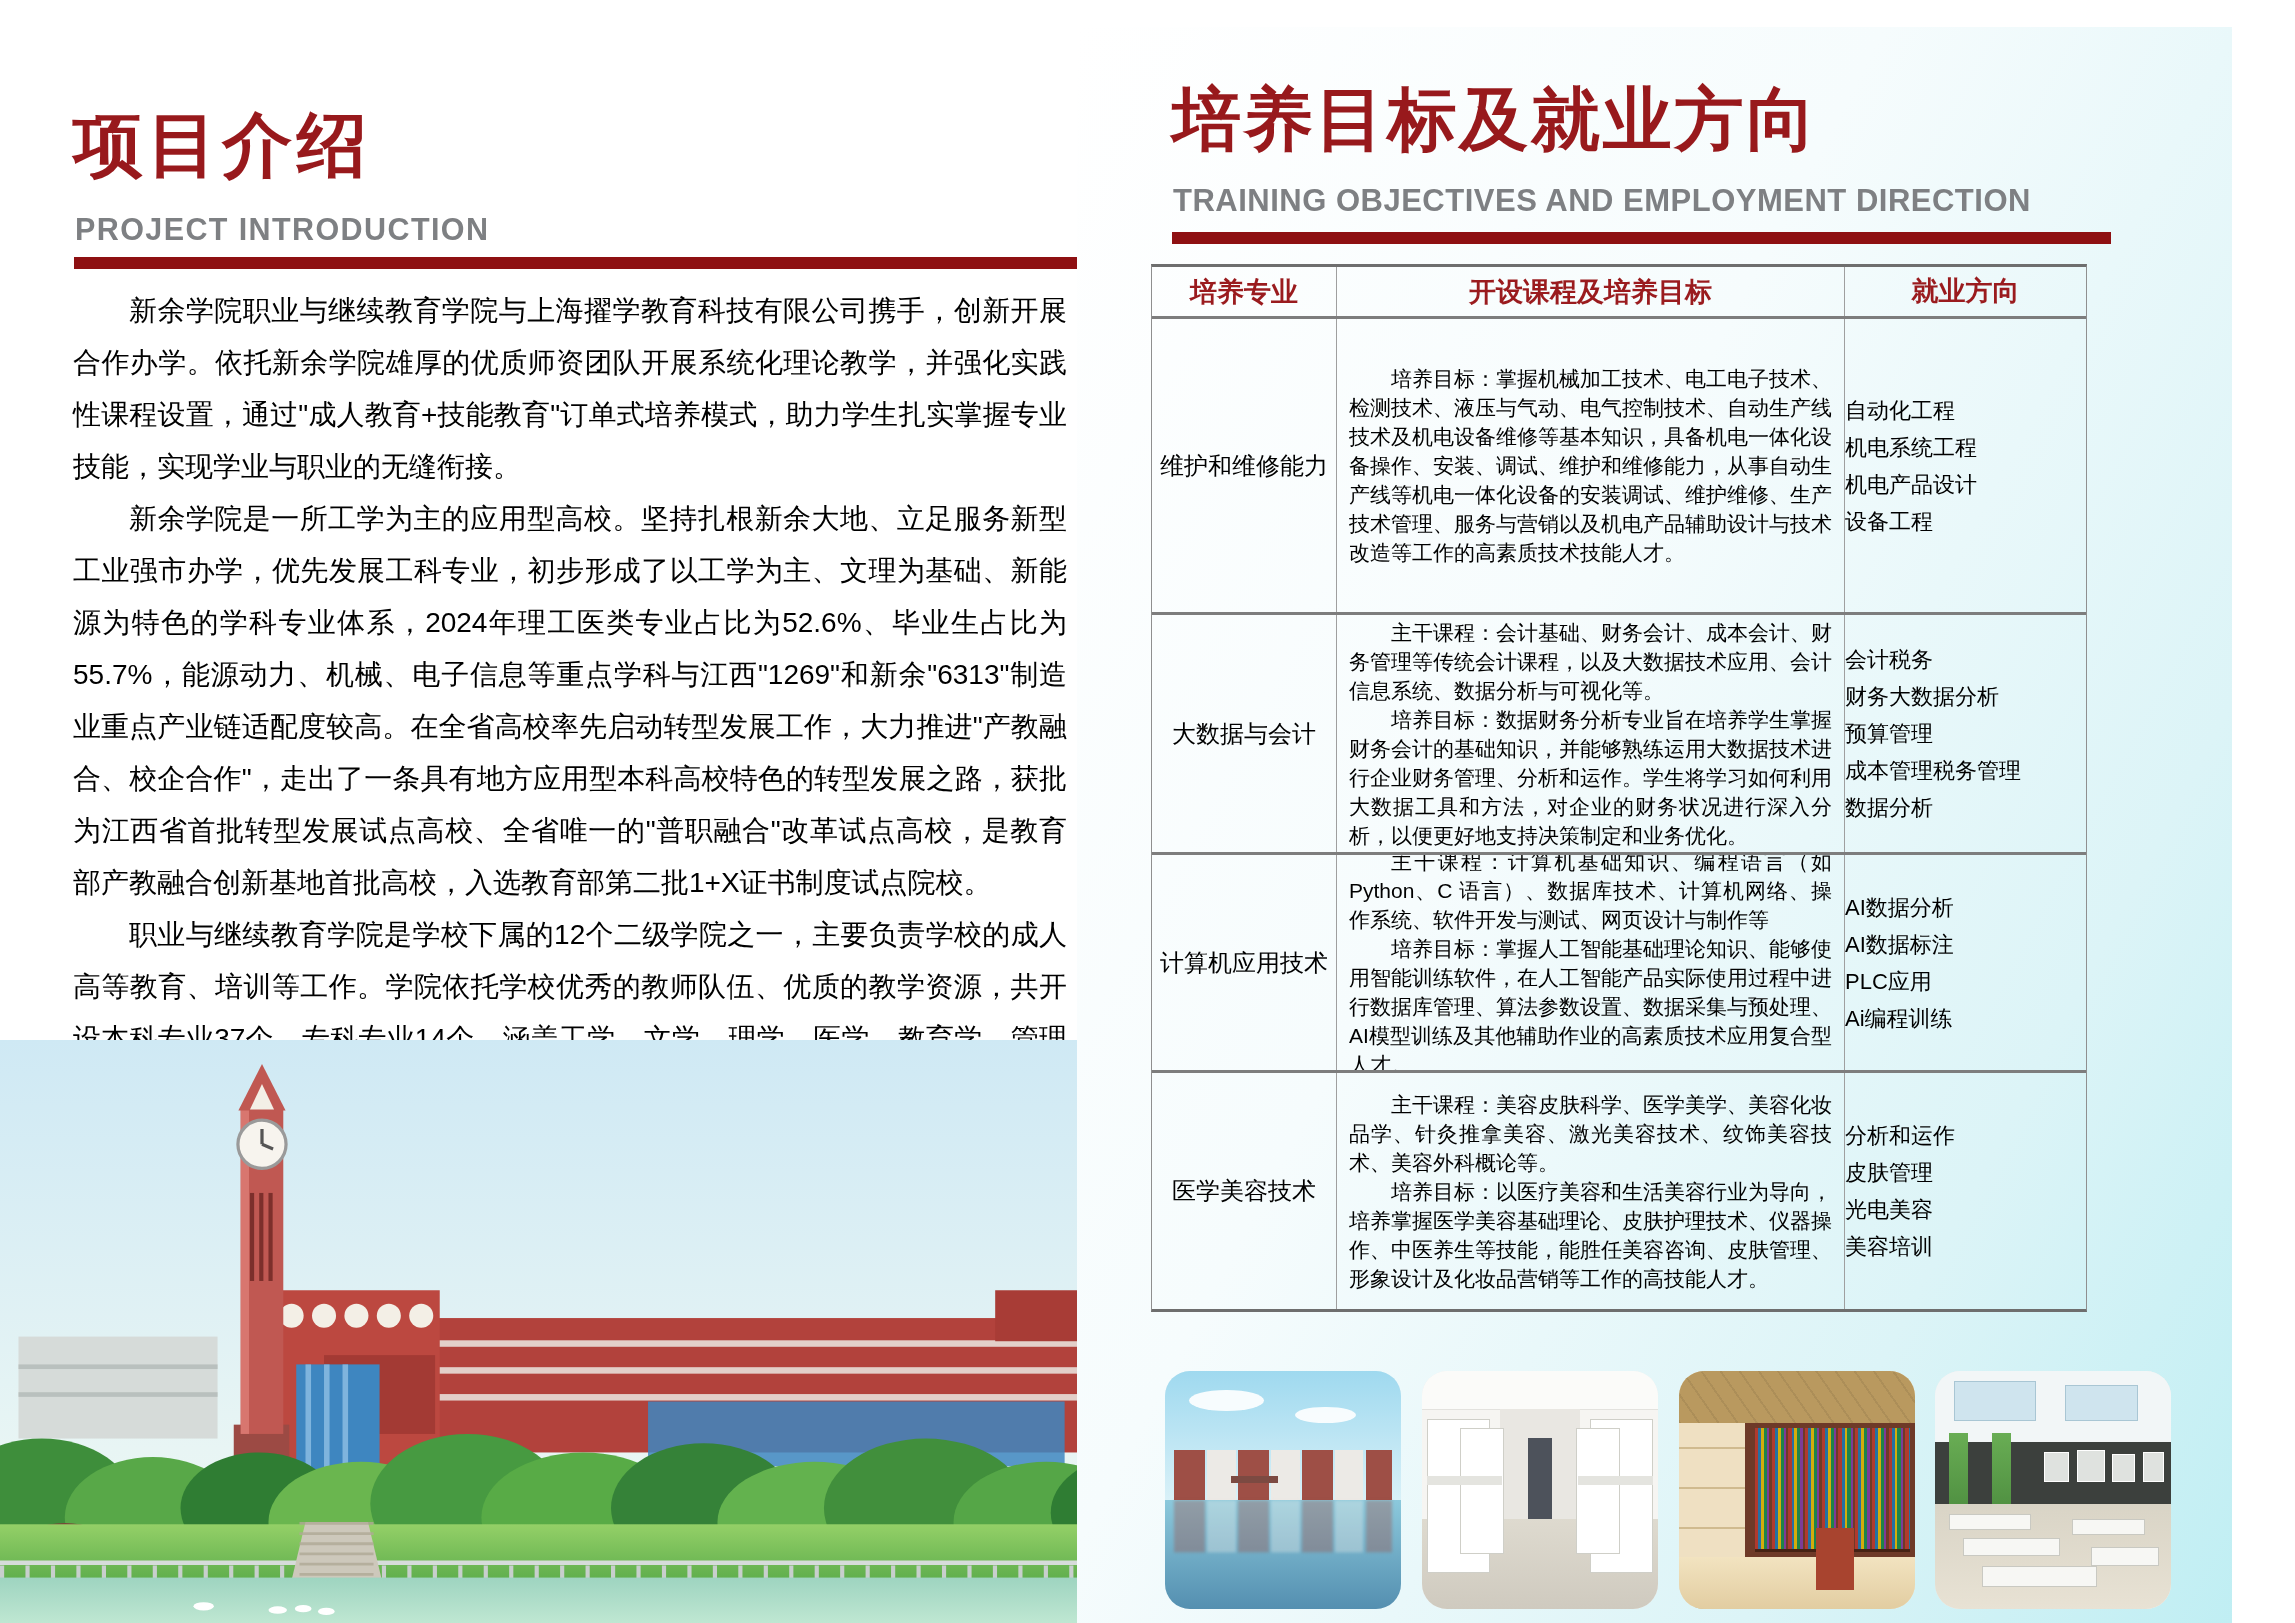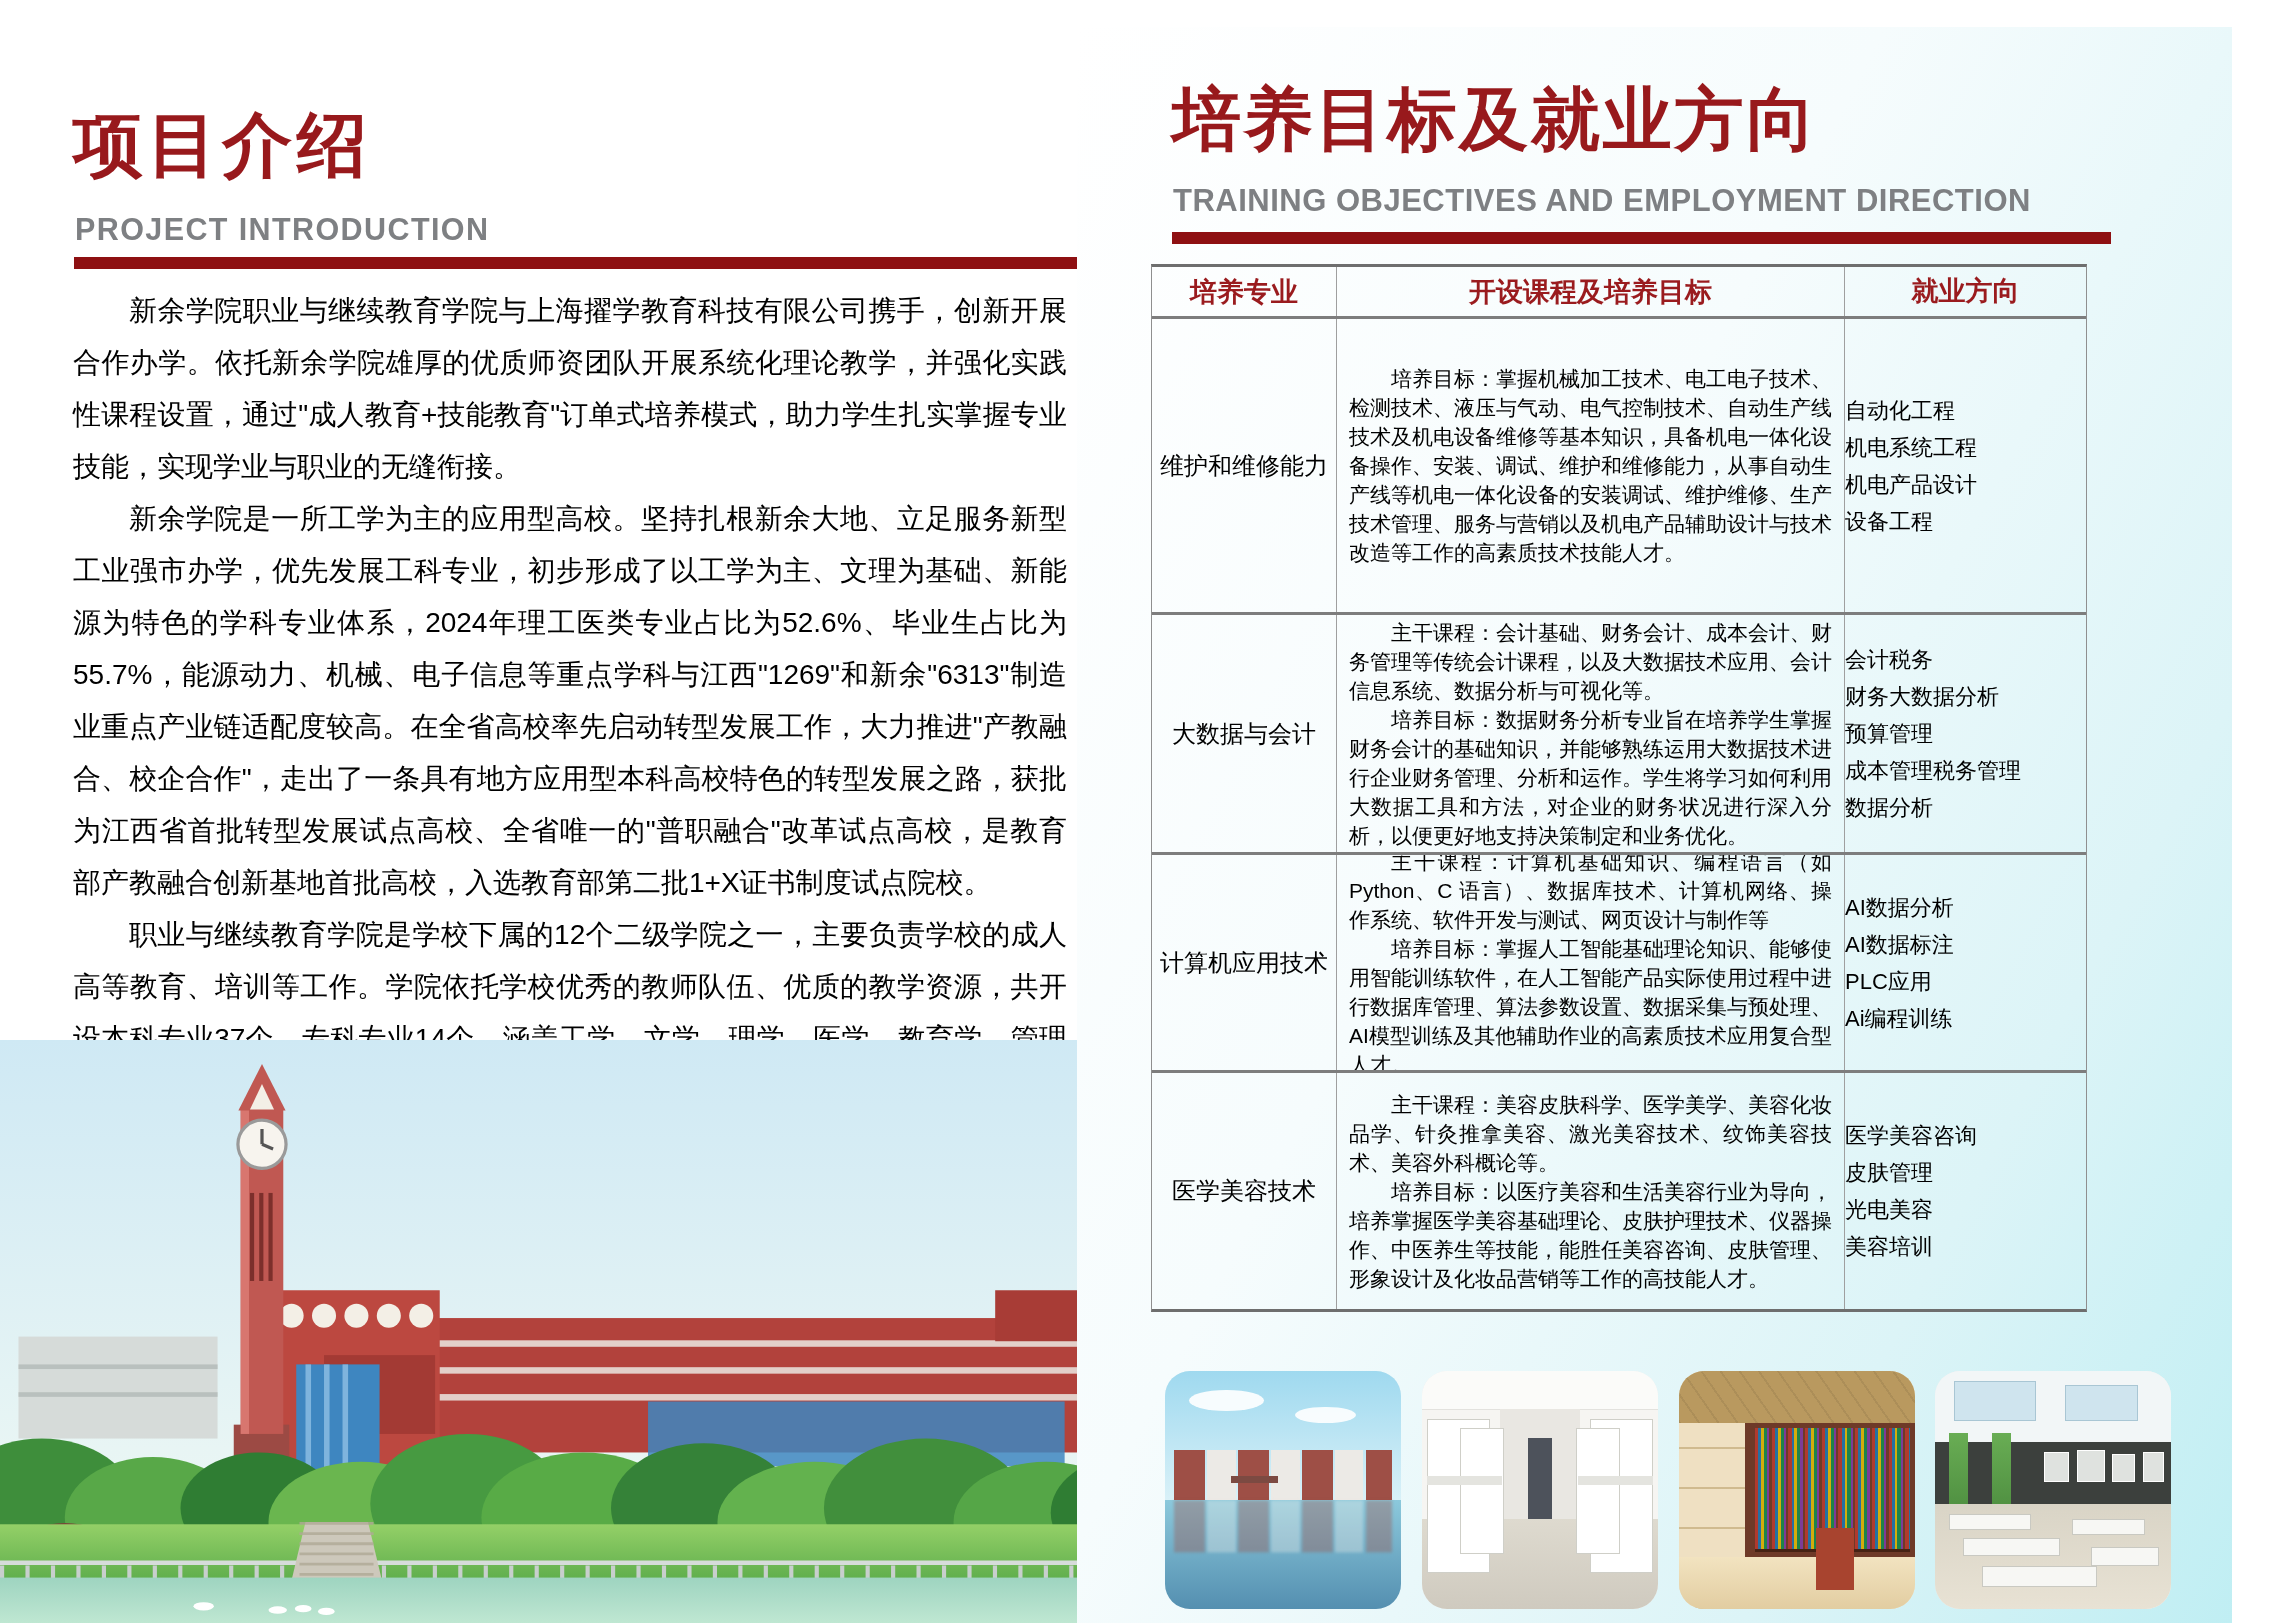--- a/index.html
+++ b/index.html
@@ -240,21 +240,21 @@
       </div>
     </div>
 
     <div class="tr" style="height:239px;">
       <div class="cell col-major">医学美容技术</div>
       <div class="cell col-content">
         <p class="content-para">主干课程：美容皮肤科学、医学美学、美容化妆品学、针灸推拿美容、激光美容技术、纹饰美容技术、美容外科概论等。</p>
         <p class="content-para">培养目标：以医疗美容和生活美容行业为导向，培养掌握医学美容基础理论、皮肤护理技术、仪器操作、中医养生等技能，能胜任美容咨询、皮肤管理、形象设计及化妆品营销等工作的高技能人才。</p>
       </div>
       <div class="cell col-emp">
-        <div>医学美容咨询</div>
+        <div>分析和运作</div>
         <div>皮肤管理</div>
         <div>光电美容</div>
         <div>美容培训</div>
       </div>
     </div>
   </div>
 
   <div class="photo" style="left:88px;">
     <div class="layer p1-sky"></div>
     <div class="layer p1-cloud" style="left:10%;top:8%;width:32%;height:9%;"></div>

